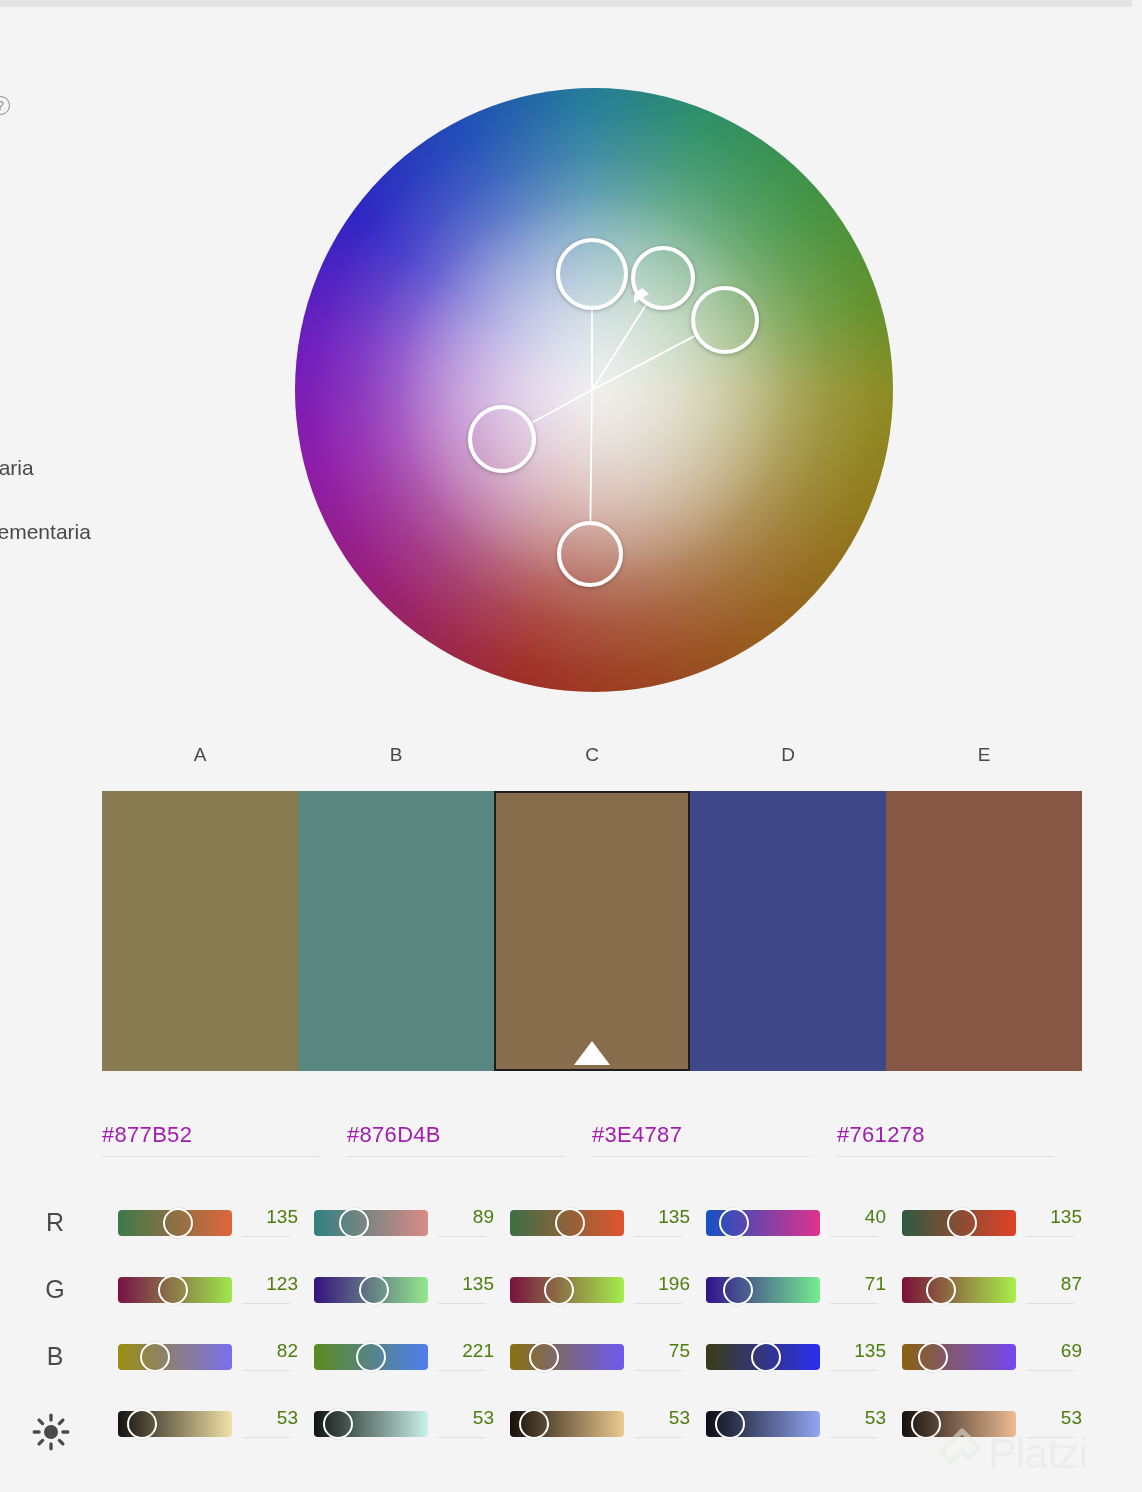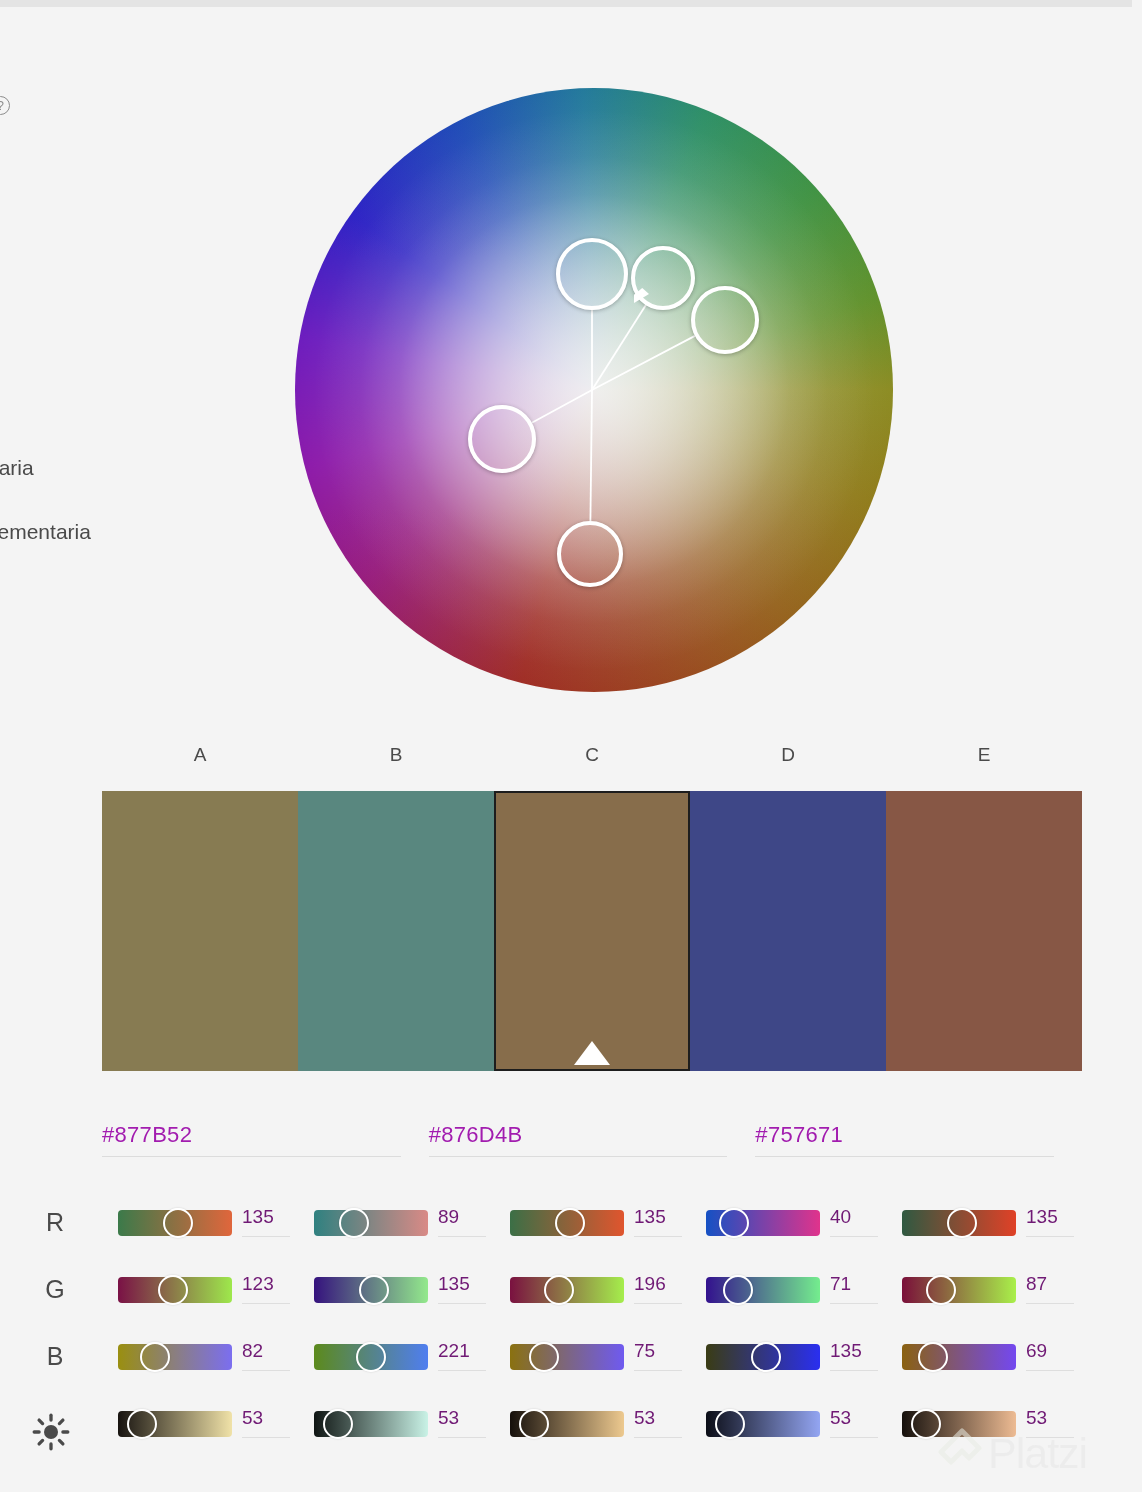--- a/index.html
+++ b/index.html
@@ -121,21 +121,21 @@
     position:absolute; left:0; top:0; width:114px; height:26px; border-radius:4px;
   }
   .knob {
     position:absolute; top:-2px; width:30px; height:30px; border-radius:50%;
     border:2.5px solid #fff; background:transparent;
     transform:translateX(-15px);
     box-shadow:0 0 2px rgba(0,0,0,0.18);
   }
   .val {
     position:absolute; left:124px; top:-4px; width:56px;
-    font-size:19px; color:#701a75; text-align:left; padding-bottom:6px;
+    font-size:19px; color:#4d7c0f; text-align:right; padding-bottom:6px;
   }
   .val-underline {
     position:absolute; left:124px; top:26px; width:48px; height:1px; background:#dedede;
   }
 
   
   #watermark {
     position:absolute; left:938px; top:1428px;
     display:flex; align-items:center; gap:6px;
     opacity:0.55; pointer-events:none;
@@ -199,21 +199,25 @@
 <div id="hex-row">
     <div class="hex-cell">
       <div class="hex-value">#877B52</div>
       <div class="hex-underline"></div>
     </div>
     <div class="hex-cell">
       <div class="hex-value">#876D4B</div>
       <div class="hex-underline"></div>
     </div>
     <div class="hex-cell">
-      <div class="hex-value">#757671</div>
+      <div class="hex-value">#3E4787</div>
+      <div class="hex-underline"></div>
+    </div>
+    <div class="hex-cell">
+      <div class="hex-value">#761278</div>
       <div class="hex-underline"></div>
     </div>
   </div>
 
 <div id="slider-grid">
     <div class="slider-row">
       <div class="row-label">R</div>
       <div class="chan" style="left: 118px;">
         <div class="track" style="background: linear-gradient(90deg, rgb(59, 122, 74), rgb(224, 102, 60));">
           <div class="knob" style="left: 60.3529px;"></div>

